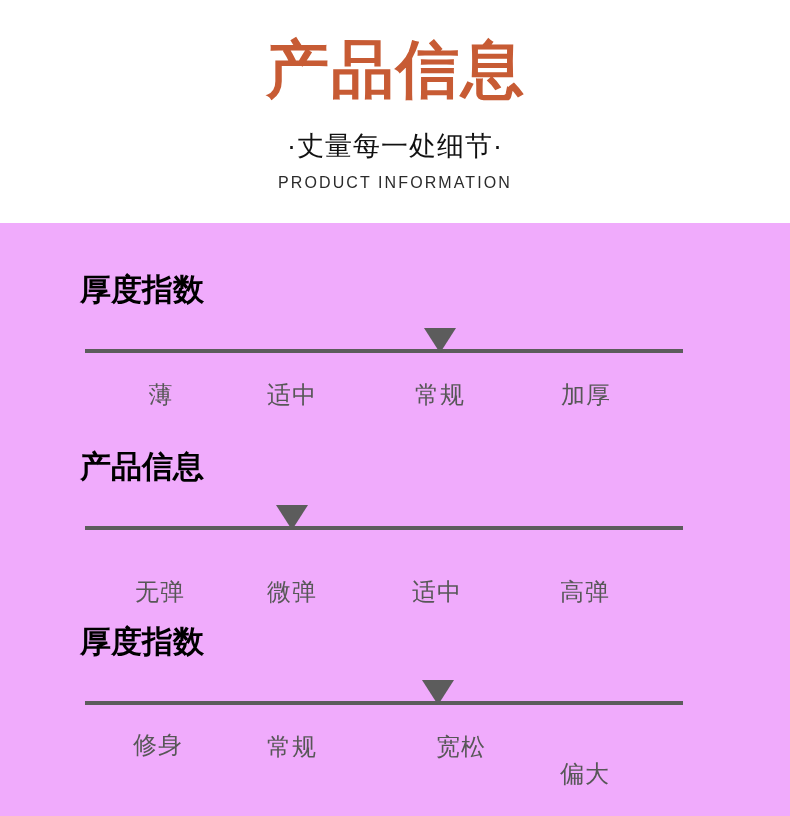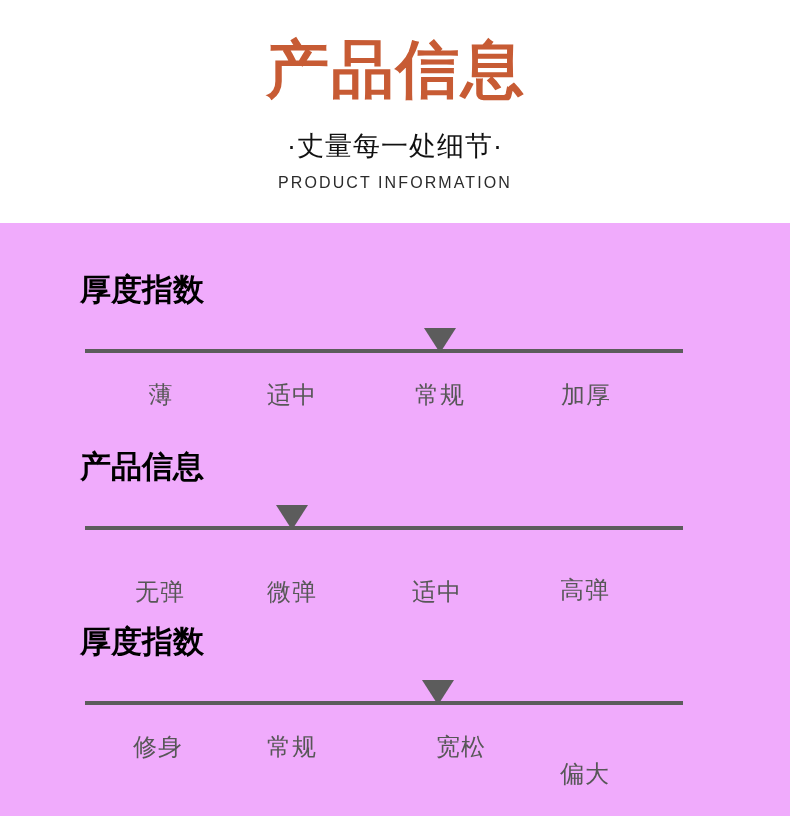--- a/index.html
+++ b/index.html
@@ -131,30 +131,30 @@
     </div>
 
     <div class="index-section" style="top:224px;">
       <div class="sec-title">产品信息</div>
       <div class="scale-line" style="top:79px;"></div>
       <div class="marker" style="left:276px;top:58px;"></div>
       <div class="scale-labels" style="top:100px;margin-top:28px;">
         <span class="scale-label" style="left:160px;">无弹</span>
         <span class="scale-label" style="left:292px;">微弹</span>
         <span class="scale-label" style="left:437px;">适中</span>
-        <span class="scale-label" style="left:585px;font-family:Liberation Mono, monospace;">高弹</span>
+        <span class="scale-label" style="left:585px;">高弹</span>
       </div>
     </div>
 
     <div class="index-section" style="top:399px;">
       <div class="sec-title">厚度指数</div>
       <div class="scale-line" style="top:79px;"></div>
       <div class="marker" style="left:422px;top:58px;"></div>
       <div class="scale-labels" style="top:108px;">
-        <span class="scale-label" style="left:158px;">修身</span>
+        <span class="scale-label" style="left:158px;font-family:Liberation Mono, monospace;">修身</span>
         <span class="scale-label" style="left:292px;">常规</span>
         <span class="scale-label" style="left:461px;">宽松</span>
         <span class="scale-label" style="left:585px;margin-top:27px;">偏大</span>
       </div>
     </div>
 
   </div>
 </div>
 
 </body></html>

